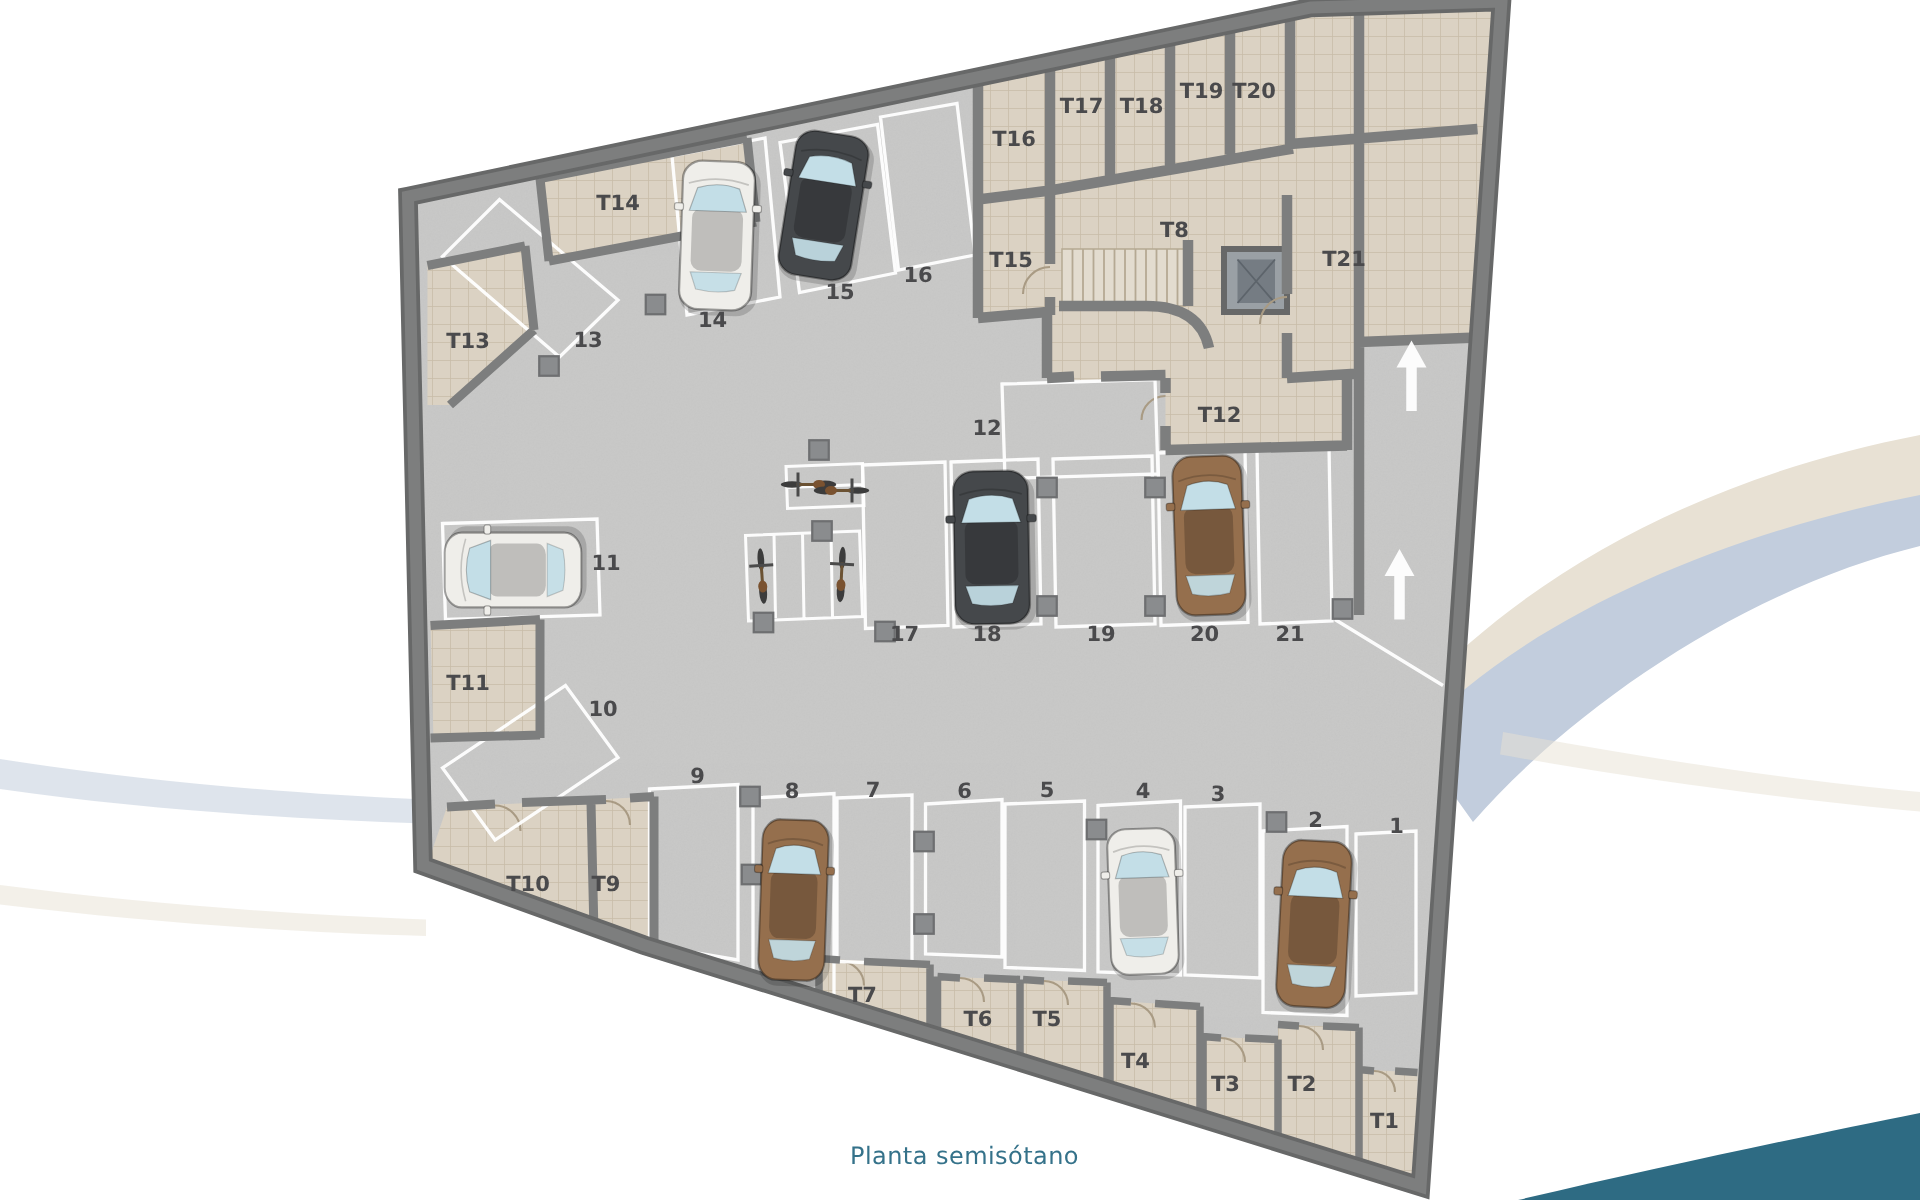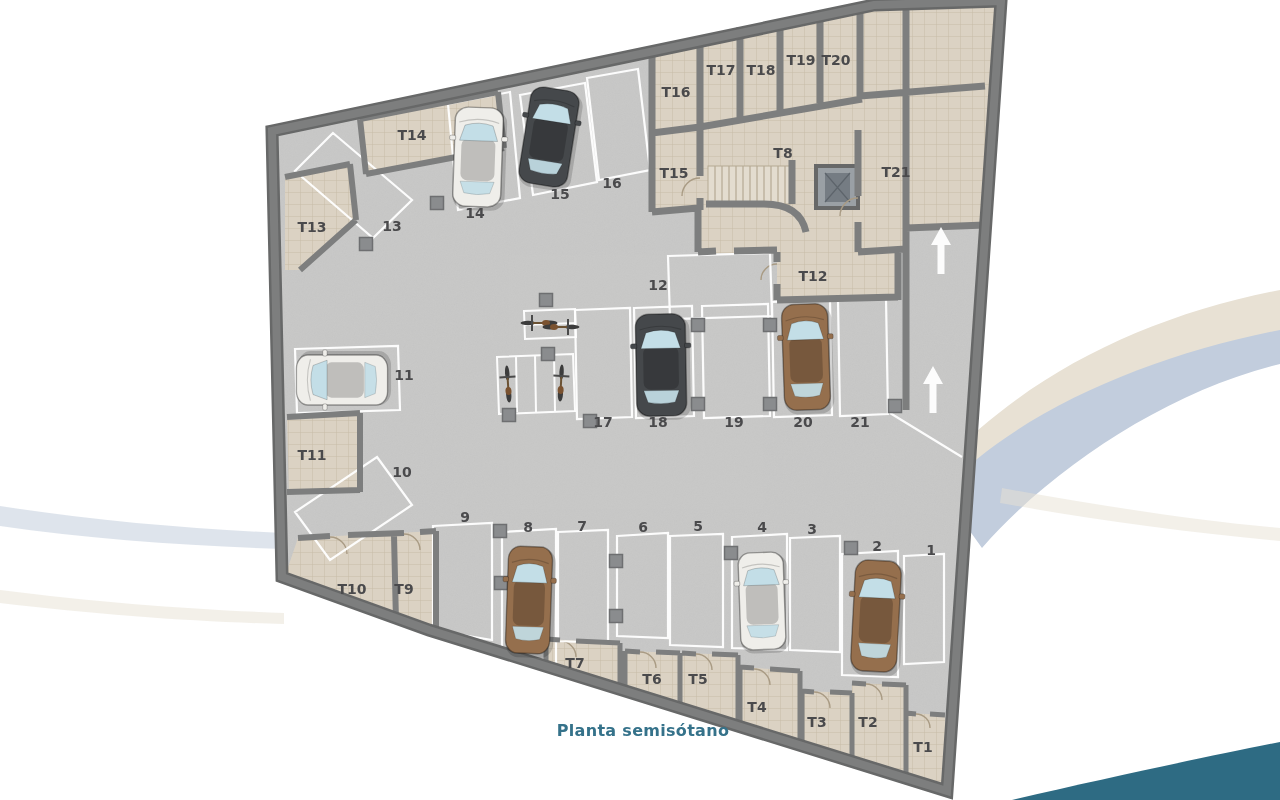--- a/index.html
+++ b/index.html
@@ -1,22 +1,22 @@
 <!DOCTYPE html>
 <html style="--wall: #7d7e7e; --wall_dark: #676868; --floor_garage: #c8c8c7; --floor_storage: #dbd2c3; --tile_line: #c8bca8; --spot_outline: #ffffff; --label: #4a4a4c; --title: #35728a; --swoosh_beige: #e8e1d4; --swoosh_blue: #c2cddd; --swoosh_teal: #2e6b83; --car_white: #efeeea; --car_dark: #45484b; --car_brown: #956f4d; --glass: #c3dee7; --pillar: #8a8c8e; --door_arc: #a99b84; --stair_tread: #b5a993;"><head>
 <meta charset="utf-8">
 <style>
   html,body{margin:0;padding:0;background:#ffffff;width:1280px;height:800px;overflow:hidden;
             font-family:"DejaVu Sans","Liberation Sans",sans-serif;}
   .stage{position:relative;width:1280px;height:800px;background:#ffffff;}
   svg{position:absolute;left:0;top:0;}
   .lbl{font-family:"DejaVu Sans","Liberation Sans",sans-serif;font-weight:bold;font-size:14px;
        fill:var(--label,#4a4a4c);text-anchor:middle;}
-  .caption{position:absolute;left:643px;top:721px;transform:translateX(-50%);
-           font-weight:bold;font-size:16px;color:var(--title,#35728a);letter-spacing:.3px;white-space:nowrap;}
+  .caption{position:absolute;left:643px;top:761px;transform:translateX(-50%);
+           font-weight:normal;font-size:16px;color:var(--title,#35728a);letter-spacing:.3px;white-space:nowrap;}
 </style>
 </head>
 <body>
 
 <div class="stage">
   <svg width="1280" height="800" viewBox="0 0 1280 800">
     <defs>
       <pattern id="tiles" width="12" height="12" patternUnits="userSpaceOnUse">
         <rect width="12" height="12" style="fill:var(--floor_storage)"></rect>
         <path d="M12,0 H0 V12" fill="none" style="stroke:var(--tile_line)" stroke-width="1"></path>

